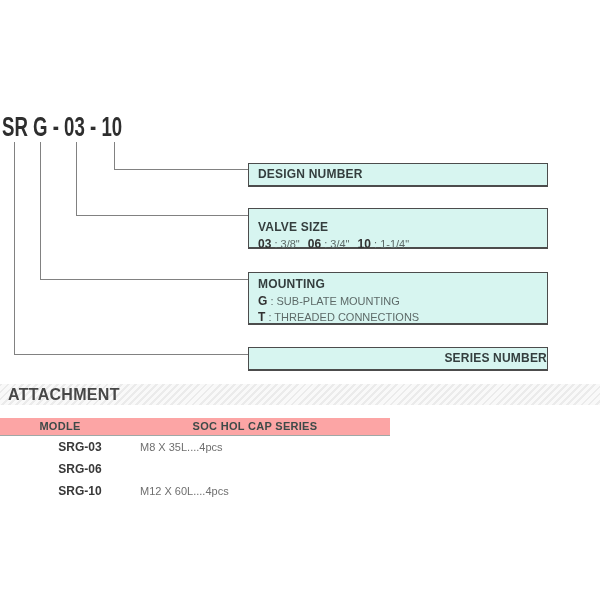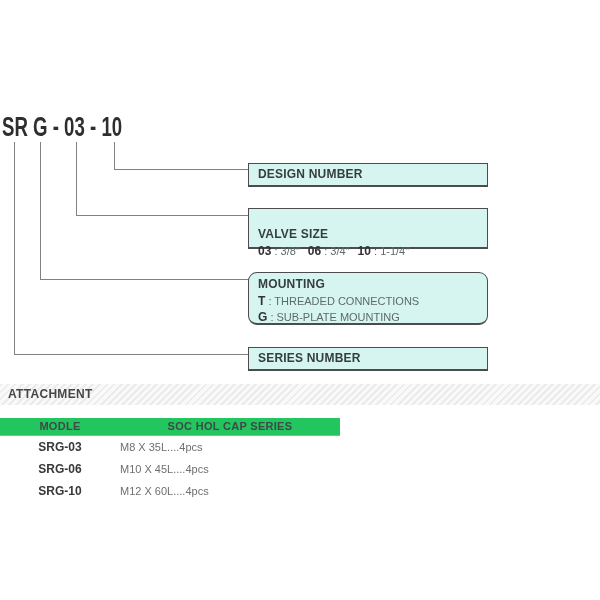--- a/index.html
+++ b/index.html
@@ -19,54 +19,54 @@
 
   
   .conn{position:absolute;border-left:1px solid #818181;border-bottom:1px solid #818181;}
   .conn-design  {left:114px;top:142px;width:134px;height:27px;}
   .conn-valve   {left:76px; top:142px;width:172px;height:73px;}
   .conn-mounting{left:40px; top:142px;width:208px;height:137px;}
   .conn-series  {left:14px; top:142px;width:234px;height:212px;}
 
   
   .callout{
-    position:absolute;left:248px;width:240px;box-sizing:border-box;
+    position:absolute;left:248px;width:300px;box-sizing:border-box;
     background:#d7f5f0;border:1px solid #4c4c4c;border-bottom-width:2px;
     padding-left:9px;color:#333;
   }
   .callout.single{display:flex;align-items:center;}
   .co-design  {top:163px;height:24px;}
-  .co-valve   {top:208px;height:41px;padding-top:17px;}
-  .co-mounting{top:272px;height:53px;padding-top:3px;border-radius:9px;}
-  .co-series  {top:347px;height:24px;}
+  .co-valve   {top:208px;height:41px;padding-top:10px;}
+  .co-mounting{top:272px;height:53px;padding-top:3px;}
+  .co-series  {top:347px;height:24px;justify-content:flex-end;}
   .co-title{font-size:12px;font-weight:bold;color:#343e3e;letter-spacing:.2px;line-height:17px;}
   .co-sub{font-size:11px;color:#5d6a68;line-height:16px;white-space:nowrap;}
   .co-sub b{font-size:12px;color:#323232;}
   .pair{margin-right:5px;}
 
   
   .attach-bar{
     position:absolute;left:0;top:384px;width:600px;height:21px;
     background:repeating-linear-gradient(135deg,#ebebeb 0 2px,#f9f9f9 2px 5px);
   }
   .attach-title{
     position:absolute;left:8px;top:0;line-height:21px;
-    font-size:12px;font-weight:bold;color:#474747;letter-spacing:.3px;
+    font-size:16px;font-weight:bold;color:#474747;letter-spacing:.3px;
   }
 
   
   .tbl-header{
-    position:absolute;left:0;top:418px;width:340px;height:17px;
-    background:#22c55e;border-bottom:1px solid #9fa8a6;display:flex;
+    position:absolute;left:0;top:418px;width:390px;height:17px;
+    background:#fca5a5;border-bottom:1px solid #9fa8a6;display:flex;
   }
   .th{line-height:17px;font-size:11px;font-weight:bold;color:#3e4a48;letter-spacing:.3px;text-align:center;}
   .col-model{width:120px;}
   .col-screw{flex:1;}
   .tbl-body{position:absolute;left:0;top:436px;width:420px;}
-  .trow{height:22px;display:flex;align-items:center;}
+  .trow{height:22px;display:flex;align-items:center;padding-left:20px;}
   .td-model{width:120px;text-align:center;font-size:12px;font-weight:bold;color:#383838;}
   .td-screw{flex:1;text-align:left;font-size:11px;color:#6f6f6f;}
 </style>
 </head>
 <body>
 
 <div class="stage">
 
   <div class="model-title">SR G - 03 - 10</div>
 
@@ -83,22 +83,22 @@
     <div class="co-title">VALVE SIZE</div>
     <div class="co-sub">
       <span class="pair"><b>03</b><span> : </span><span>3/8"</span></span>
       <span class="pair"><b>06</b><span> : </span><span>3/4"</span></span>
       <span class="pair"><b>10</b><span> : </span><span>1-1/4"</span></span>
     </div>
   </div>
 
   <div class="callout co-mounting">
     <div class="co-title">MOUNTING</div>
+    <div class="co-sub"><b>G</b><span> : </span><span>SUB-PLATE MOUNTING</span></div>
     <div class="co-sub"><b>T</b><span> : </span><span>THREADED CONNECTIONS</span></div>
-    <div class="co-sub"><b>G</b><span> : </span><span>SUB-PLATE MOUNTING</span></div>
   </div>
 
   <div class="callout single co-series">
     <span class="co-title">SERIES NUMBER</span>
   </div>
 
   <div class="attach-bar">
     <span class="attach-title">ATTACHMENT</span>
   </div>
 
@@ -107,21 +107,20 @@
     <div class="th col-screw">SOC HOL CAP SERIES</div>
   </div>
 
   <div class="tbl-body">
     <div class="trow">
       <div class="td-model">SRG-03</div>
       <div class="td-screw">M8 X 35L....4pcs</div>
     </div>
     <div class="trow">
       <div class="td-model">SRG-06</div>
-      <div class="td-screw">M10 X 45L....4pcs</div>
     </div>
     <div class="trow">
       <div class="td-model">SRG-10</div>
       <div class="td-screw">M12 X 60L....4pcs</div>
     </div>
   </div>
 
 </div>
 
 </body></html>

